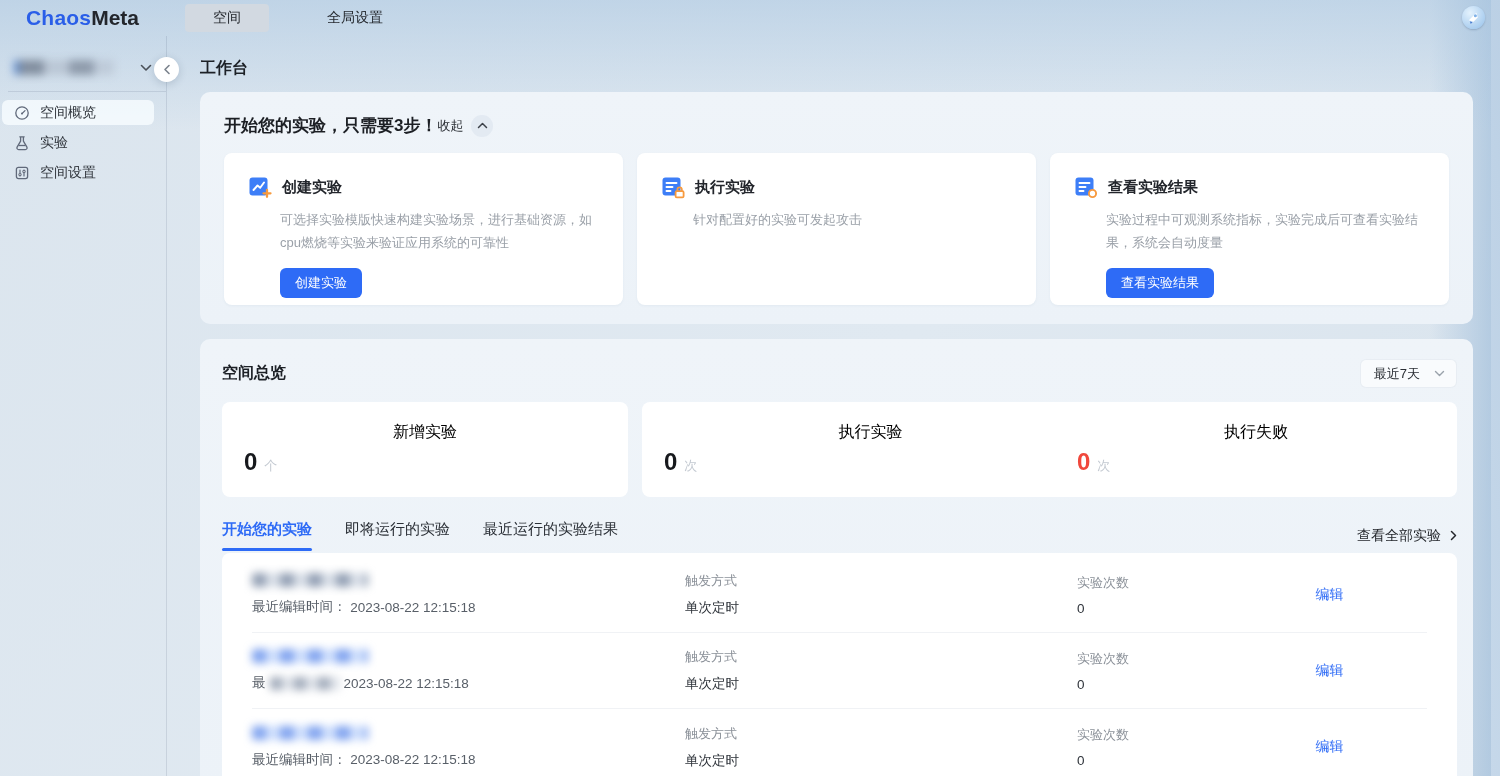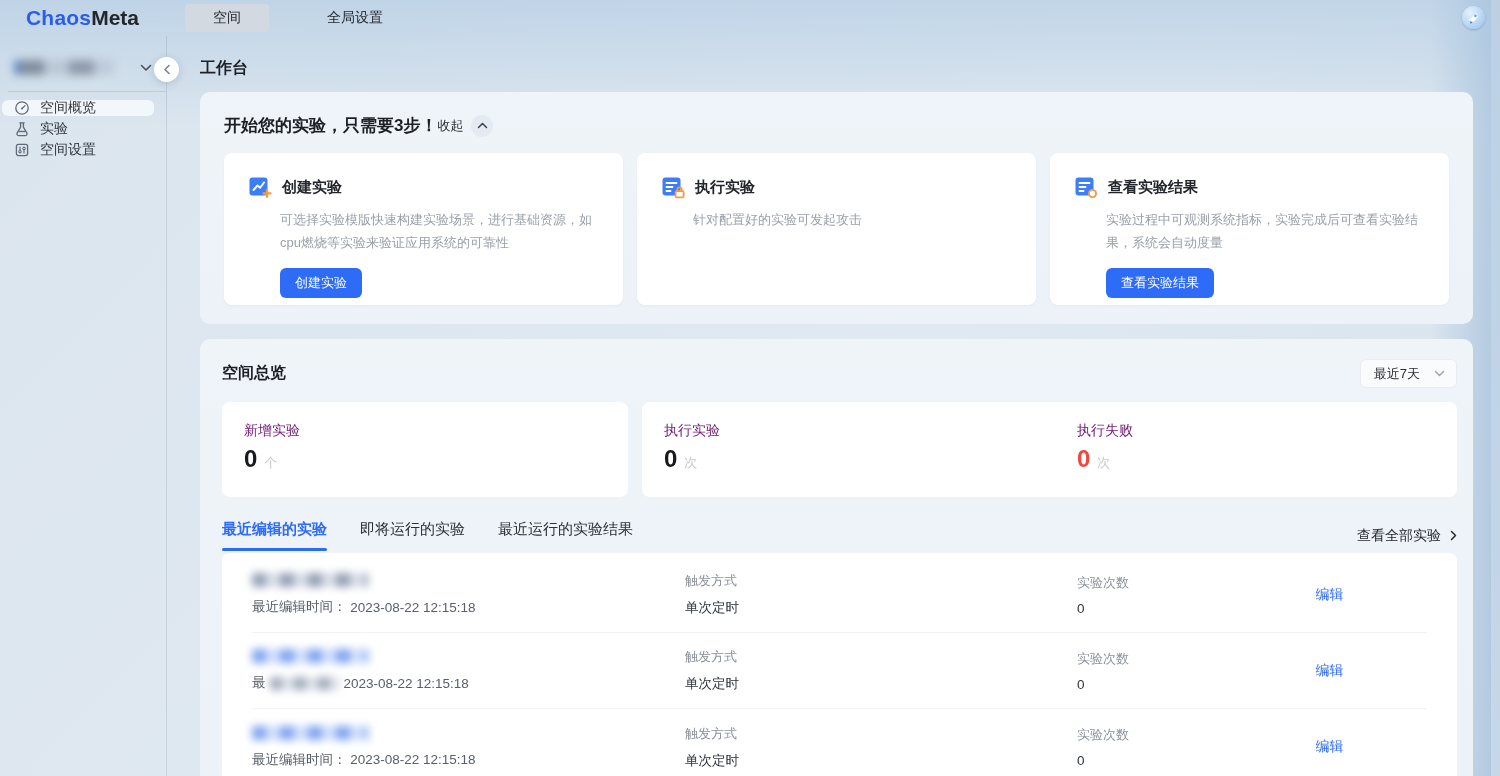--- a/index.html
+++ b/index.html
@@ -38,21 +38,21 @@
   .content { flex:1; padding:0 27px 0 33px; overflow:hidden; }
 
   
   .ws-row { display:flex; align-items:center; justify-content:space-between; margin:24px 14px 0 14px; }
   .blur-pill { border-radius:3px; filter:blur(4px); }
   .ws-blur { width:100px; height:15px;
     background:linear-gradient(90deg,#5d8bd0 0 5px, rgba(110,122,140,.8) 5px 30px, rgba(170,180,195,.55) 30px 55px, rgba(120,132,150,.75) 55px 80px, rgba(175,185,200,.5) 80px 100%);
   }
   .ws-chevron { color:#4a5058; display:flex; }
   .side-divider { height:1px; background:rgba(40,60,90,.12); margin:16px 0 8px 8px; }
-  .menu-item { display:flex; align-items:center; gap:10px; height:16px; margin:0 12px 5px 2px;
+  .menu-item { display:flex; align-items:center; gap:10px; height:25px; margin:0 12px 5px 2px;
     padding-left:12px; border-radius:6px; font-size:14px; color:#32373e; cursor:pointer; }
   .menu-item.active { background:rgba(244,249,253,.9); }
   .menu-item svg { flex:0 0 auto; }
   .collapse-btn { position:absolute; left:154px; top:57px; width:25px; height:25px; border-radius:50%;
     background:#fff; box-shadow:0 2px 8px rgba(30,50,80,.18); display:flex; align-items:center;
     justify-content:center; z-index:6; cursor:pointer; }
 
   
   .page-title { font-size:16px; font-weight:700; margin-top:22px; color:#1d2127; }
 
@@ -78,21 +78,21 @@
   .overview-panel { margin-top:15px; height:454px; padding:20px 16px 0 22px; }
   .ov-head { display:flex; align-items:center; justify-content:space-between; }
   .ov-title { font-size:16px; font-weight:700; color:#1d2127; }
   .range-select { display:flex; align-items:center; gap:14px; background:rgba(250,252,254,.85);
     border-radius:6px; height:29px; padding:0 12px 0 14px; font-size:13px; color:#2a2e34;
     cursor:pointer; box-shadow:0 0 0 1px rgba(200,212,224,.35) inset; }
 
   .stats { display:grid; grid-template-columns:406px 1fr; gap:14px; margin-top:14px; }
   .stat-card { background:#fff; border-radius:8px; height:95px; padding:20px 22px; }
   .stat-card.double { display:grid; grid-template-columns:413px 1fr; }
-  .stat-label { font-size:14px; color:#701a75; }
+  .stat-label { font-size:16px; color:#000000;text-align:center; }
   .stat-value-row { margin-top:5px; display:flex; align-items:baseline; gap:7px; }
   .stat-value { font-size:24px; font-weight:700; color:#17191d; }
   .stat-value.red { color:#f0483c; }
   .stat-unit { font-size:13px; color:#c3c9d1; }
 
   .list-head { display:flex; align-items:center; justify-content:space-between; margin-top:23px; }
   .tabs { display:flex; gap:33px; }
   .tab { font-size:15px; color:#2b3037; cursor:pointer; position:relative; padding-bottom:12px; }
   .tab.active { color:#2e6bf6; font-weight:600; }
   .tab.active::after { content:""; position:absolute; left:0; right:0; bottom:0; height:3px;
@@ -279,21 +279,21 @@
               <div class="stat-value-row">
                 <span class="stat-value red">0</span>
                 <span class="stat-unit">次</span>
               </div>
             </div>
           </div>
         </div>
 
         <div class="list-head">
           <div class="tabs">
-            <div class="tab active">最近编辑的实验</div>
+            <div class="tab active">开始您的实验</div>
             <div class="tab">即将运行的实验</div>
             <div class="tab">最近运行的实验结果</div>
           </div>
           <div class="view-all">
             <span>查看全部实验</span>
             <svg width="7" height="11" viewBox="0 0 7 11">
               <path d="M1.5 1.5 L5.5 5.5 L1.5 9.5" fill="none" stroke="#23262b" stroke-width="1.5" stroke-linecap="round" stroke-linejoin="round"></path>
             </svg>
           </div>
         </div>

